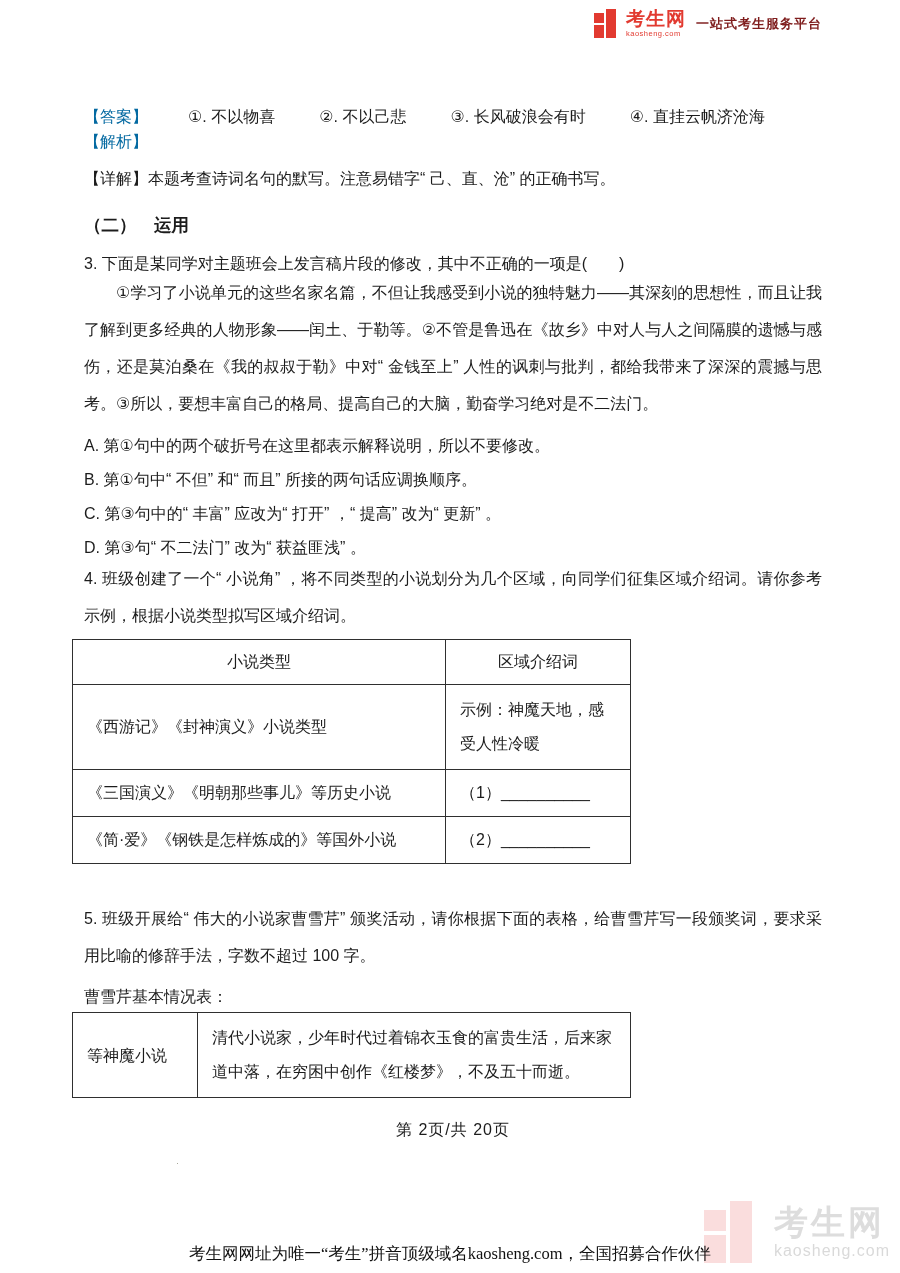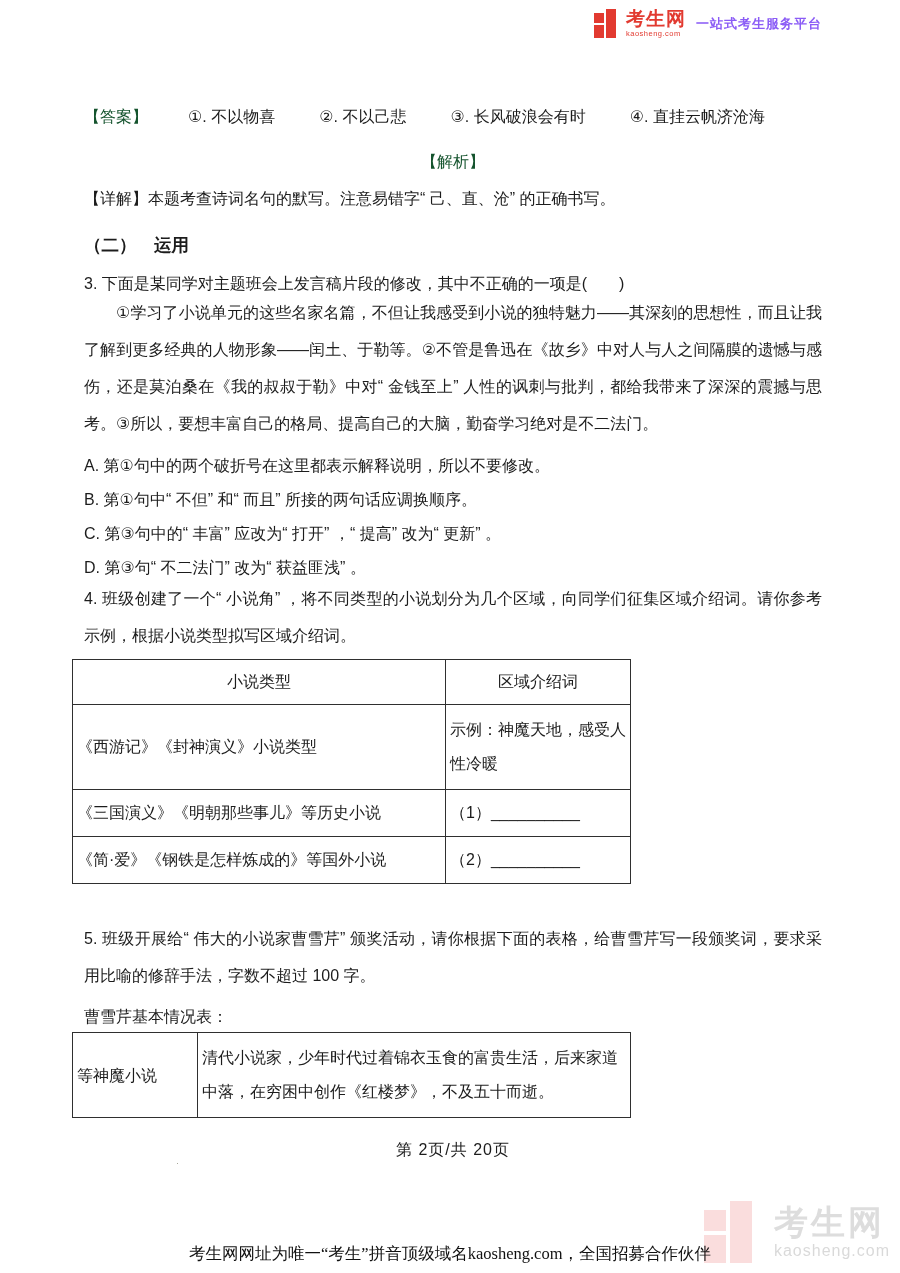--- a/index.html
+++ b/index.html
@@ -3,36 +3,36 @@
 <meta charset="utf-8">
 <style>
   html,body{margin:0;padding:0;}
   body{
     width:900px;height:1273px;position:relative;background:#ffffff;
     font-family:"Liberation Sans","DejaVu Sans",sans-serif;
     color:#1c1c1c;overflow:hidden;
   }
   .content{padding:106px 78px 0 84px;font-size:16px;}
   .line{line-height:21px;}
-  .blue{color:#14532d;text-align:center;}
+  .blue{color:#0369a1;}
   .answer-row{display:flex;align-items:baseline;}
   .answer-label{margin-right:40px;}
   .answer-item{margin-right:44px;white-space:nowrap;}
   .answer-item:last-child{margin-right:0;}
-  .analysis{margin-top:24px;}
+  .analysis{margin-top:4px;}
   .detail{margin-top:16px;}
   .section-heading{margin-top:24px;font-weight:bold;font-size:17.5px;line-height:24px;}
   .intro{margin-top:13px;line-height:21px;}
   .q3-stem{margin-top:16px;line-height:21px;}
   .passage{margin-top:0;line-height:37px;text-indent:2em;text-align:justify;}
   .option{margin-top:13px;line-height:21px;}
   .q-stem-wrap{margin-top:2px;line-height:37px;text-align:justify;}
   table{border-collapse:collapse;margin-top:5px;margin-left:-12px;}
   table, th, td{border:1.6px solid #2f2f2f;}
-  th,td{font-weight:normal;font-size:16px;padding:0 4px;vertical-align:middle;margin-left:26px;}
+  th,td{font-weight:normal;font-size:16px;padding:0 14px;vertical-align:middle;margin-left:26px;}
   .t1 col.c1{width:373px;} .t1 col.c2{width:185px;}
   .t1 th{height:44px;text-align:center;}
   .t1 .r-sample td{height:84px;line-height:34px;}
   .t1 .r-blank td{height:46px;}
   .t2 col.c1{width:125px;} .t2 col.c2{width:433px;}
   .t2 td{height:84px;line-height:34px;}
   .t2 td.label-cell{line-height:21px;}
   .q5-stem-wrap{margin-top:36px;line-height:37px;text-align:justify;}
   .table2-label{margin-top:12px;line-height:21px;}
   .page-indicator{margin-top:22px;text-align:center;font-size:16px;letter-spacing:1px;}
@@ -40,21 +40,21 @@
   
   .header-logo{position:absolute;top:9px;right:78px;display:flex;align-items:center;}
   .hmark{position:relative;width:27px;height:29px;margin-right:5px;}
   .hmark i{position:absolute;background:#e23a30;}
   .hmark .b1{left:0;top:4px;width:10px;height:10px;}
   .hmark .b2{left:0;top:16px;width:10px;height:13px;}
   .hmark .b3{left:12px;top:0;width:10px;height:29px;}
   .brand-col{display:flex;flex-direction:column;line-height:1;}
   .brand-name{color:#e23a30;font-weight:bold;font-size:19px;letter-spacing:1px;}
   .brand-domain{color:#e23a30;font-size:7.5px;margin-top:2px;letter-spacing:.5px;}
-  .brand-tagline{color:#8b5cf6;font-weight:bold;font-size:13px;margin-left:10px;letter-spacing:1px;}
+  .brand-tagline{color:#7f1d1d;font-weight:bold;font-size:13px;margin-left:10px;letter-spacing:1px;}
   
   .footer-note{position:absolute;bottom:8px;left:0;width:100%;text-align:center;
     font-family:"Liberation Serif","DejaVu Serif",serif;font-size:16.5px;color:#111;}
   .watermark{position:absolute;right:10px;bottom:10px;display:flex;align-items:center;opacity:.95;}
   .wmark{position:relative;width:60px;height:62px;margin-right:10px;}
   .wmark i{position:absolute;background:#fadcdc;}
   .wmark .b1{left:0;top:9px;width:22px;height:21px;}
   .wmark .b2{left:0;top:34px;width:22px;height:28px;}
   .wmark .b3{left:26px;top:0;width:22px;height:62px;}
   .w-col{display:flex;flex-direction:column;line-height:1;}

